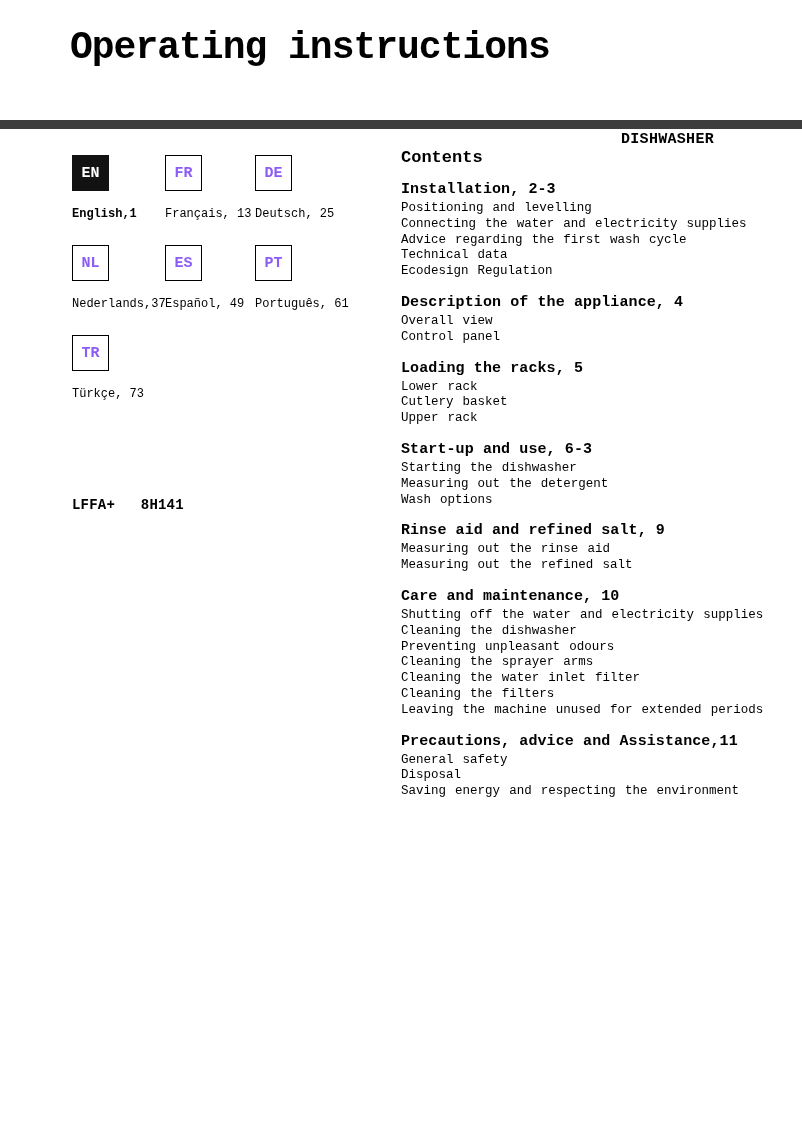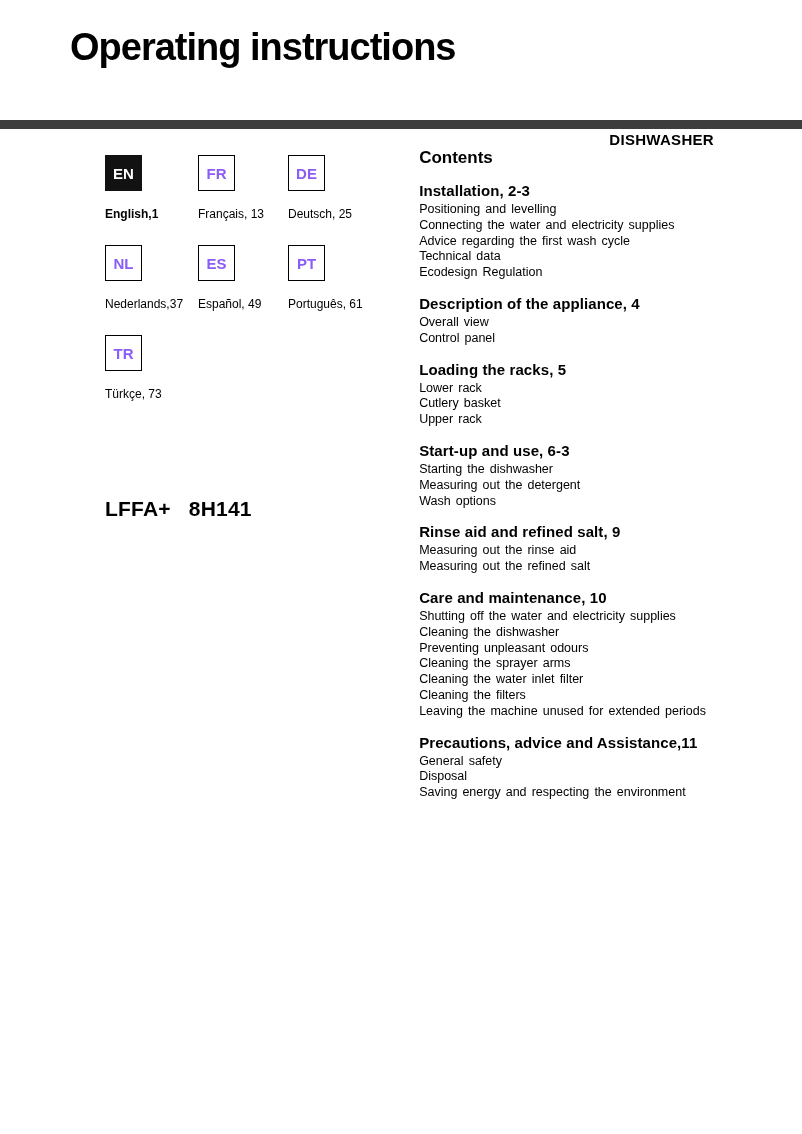--- a/index.html
+++ b/index.html
@@ -8,20 +8,21 @@
     font-family: "Liberation Sans", sans-serif;
     color: #000;
     -webkit-font-smoothing: antialiased;
   }
   .page {
     position: relative;
     width: 802px;
     height: 800px;
     background: #fff;
     overflow: hidden;
+    font-family: Liberation Mono, monospace;
   }
   .title {
     position: absolute;
     top: 26px;
     left: 70px;
     font-size: 38px;
     font-weight: bold;
     letter-spacing: -1px;
   }
   .subtitle {
@@ -54,21 +55,20 @@
     position: absolute;
     top: 148px;
     left: 0;
     width: 802px;
     display: flex;
   }
   .left-col {
     width: 401px;
     padding-left: 72px;
     padding-top: 7px;
-    margin-left: 33px;
   }
   .lang-grid {
     display: grid;
     grid-template-columns: 93px 90px 96px;
   }
   .lang-cell { margin-bottom: 24px; }
   .lang-box {
     width: 37px;
     height: 36px;
     border: 1px solid #000;
@@ -86,21 +86,21 @@
     color: #fff;
   }
   .lang-label {
     margin-top: 16px;
     font-size: 12px;
     white-space: nowrap;
   }
   .lang-label.bold { font-weight: bold; }
   .model {
     margin-top: 72px;
-    font-size: 21px;
+    font-size: 14px;
     font-weight: bold;
     white-space: pre;
     letter-spacing: 0.2px;
   }
   .right-col {
     width: 401px;
     padding-top: 0;
   }
   .toc-title {
     font-size: 17px;

